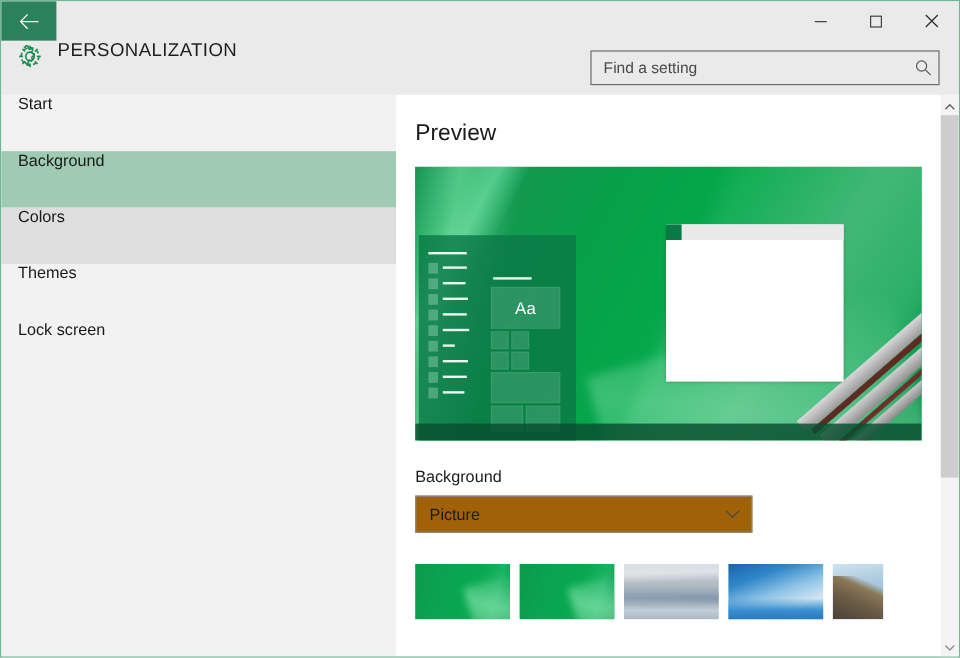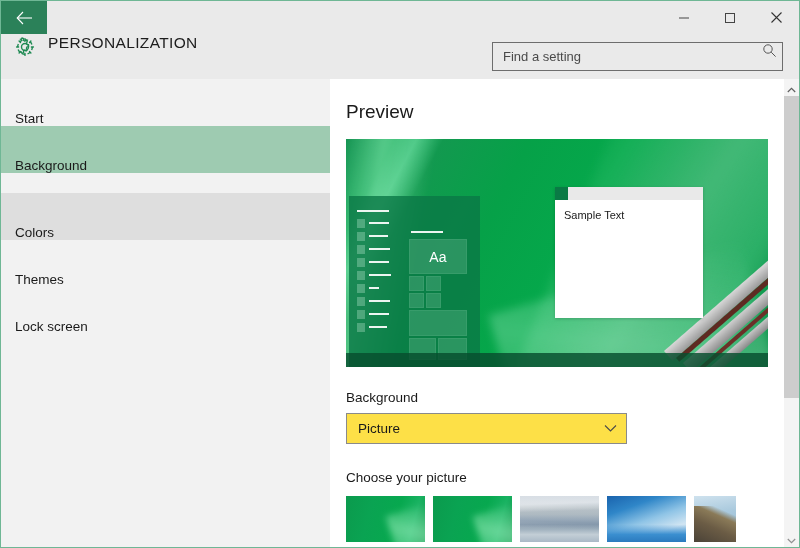--- a/index.html
+++ b/index.html
@@ -87,21 +87,21 @@
   }
   #search-wrap { flex: 1 1 auto; }
   #search-box {
     position: absolute;
     left: 491px; top: 41px;
     width: 291px; height: 29px;
     box-sizing: border-box;
     border: 1px solid #6d6d6d;
     background: #eaeaea;
     display: flex;
-    align-items: flex-start;
+    align-items: center;
   }
   #search-input {
     flex: 1 1 auto;
     border: 0;
     outline: none;
     background: transparent;
     font-family: "Liberation Sans", sans-serif;
     font-size: 13px;
     color: #4a4a4a;
     padding: 0 6px 0 10px;
@@ -116,29 +116,29 @@
   
   #sidebar {
     position: absolute;
     left: 0; top: 78px;
     width: 329px; bottom: 0;
     background: #f2f2f2;
   }
   .nav-item {
     height: 47px;
     display: flex;
-    align-items: flex-end;
+    align-items: flex-start;
     padding-left: 14px;
     box-sizing: border-box;
     font-size: 13.5px;
     color: #1a1a1a;
     cursor: default;
   }
   .nav-item.selected { background: #9ecbb1; }
-  .nav-item.hovered  { background: #dedede; margin-top: 20px; }
+  .nav-item.hovered  { background: #dedede; }
 
   
   #content {
     position: absolute;
     left: 329px; top: 78px;
     right: 0; bottom: 0;
     background: #ffffff;
     overflow: hidden;
   }
   #content-inner {
@@ -297,21 +297,21 @@
     background: rgba(7,78,46,.82);
   }
 
   
   #bg-section { margin-top: 23px; }
   #bg-dropdown {
     width: 281px;
     height: 31px;
     box-sizing: border-box;
     border: 1px solid #8a8a8a;
-    background: #fde047;
+    background: #a16207;
     display: flex;
     align-items: center;
     cursor: default;
   }
   #bg-dropdown-value {
     flex: 1 1 auto;
     padding-left: 11px;
     font-size: 13.5px;
     color: #1a1a1a;
   }
@@ -563,40 +563,38 @@
           <div class="tile wide"></div>
           <div class="tile bot1"></div>
           <div class="tile bot2"></div>
           <div id="tile-aa">Aa</div>
         </div>
 
         <div id="sample-window">
           <div id="sw-titlebar">
             <div id="sw-badge"></div>
           </div>
-          <div id="sw-body">Sample Text</div>
         </div>
 
         <div id="taskbar"></div>
       </div>
 
       <div id="bg-section">
         <div class="field-label">Background</div>
         <div id="bg-dropdown">
           <span id="bg-dropdown-value">Picture</span>
           <span id="bg-dropdown-chevron">
             <svg width="13" height="9" viewBox="0 0 13 9">
               <path d="M1 1.5 L6.5 7 L12 1.5" fill="none" stroke="#4a4a4a" stroke-width="1.1"></path>
             </svg>
           </span>
         </div>
       </div>
 
       <div id="picture-section">
-        <div class="field-label">Choose your picture</div>
         <div id="thumb-row">
           <div class="thumb green"></div>
           <div class="thumb green"></div>
           <div class="thumb clouds"></div>
           <div class="thumb water"></div>
           <div class="thumb cliff clipped"></div>
         </div>
       </div>
 
     </div>

